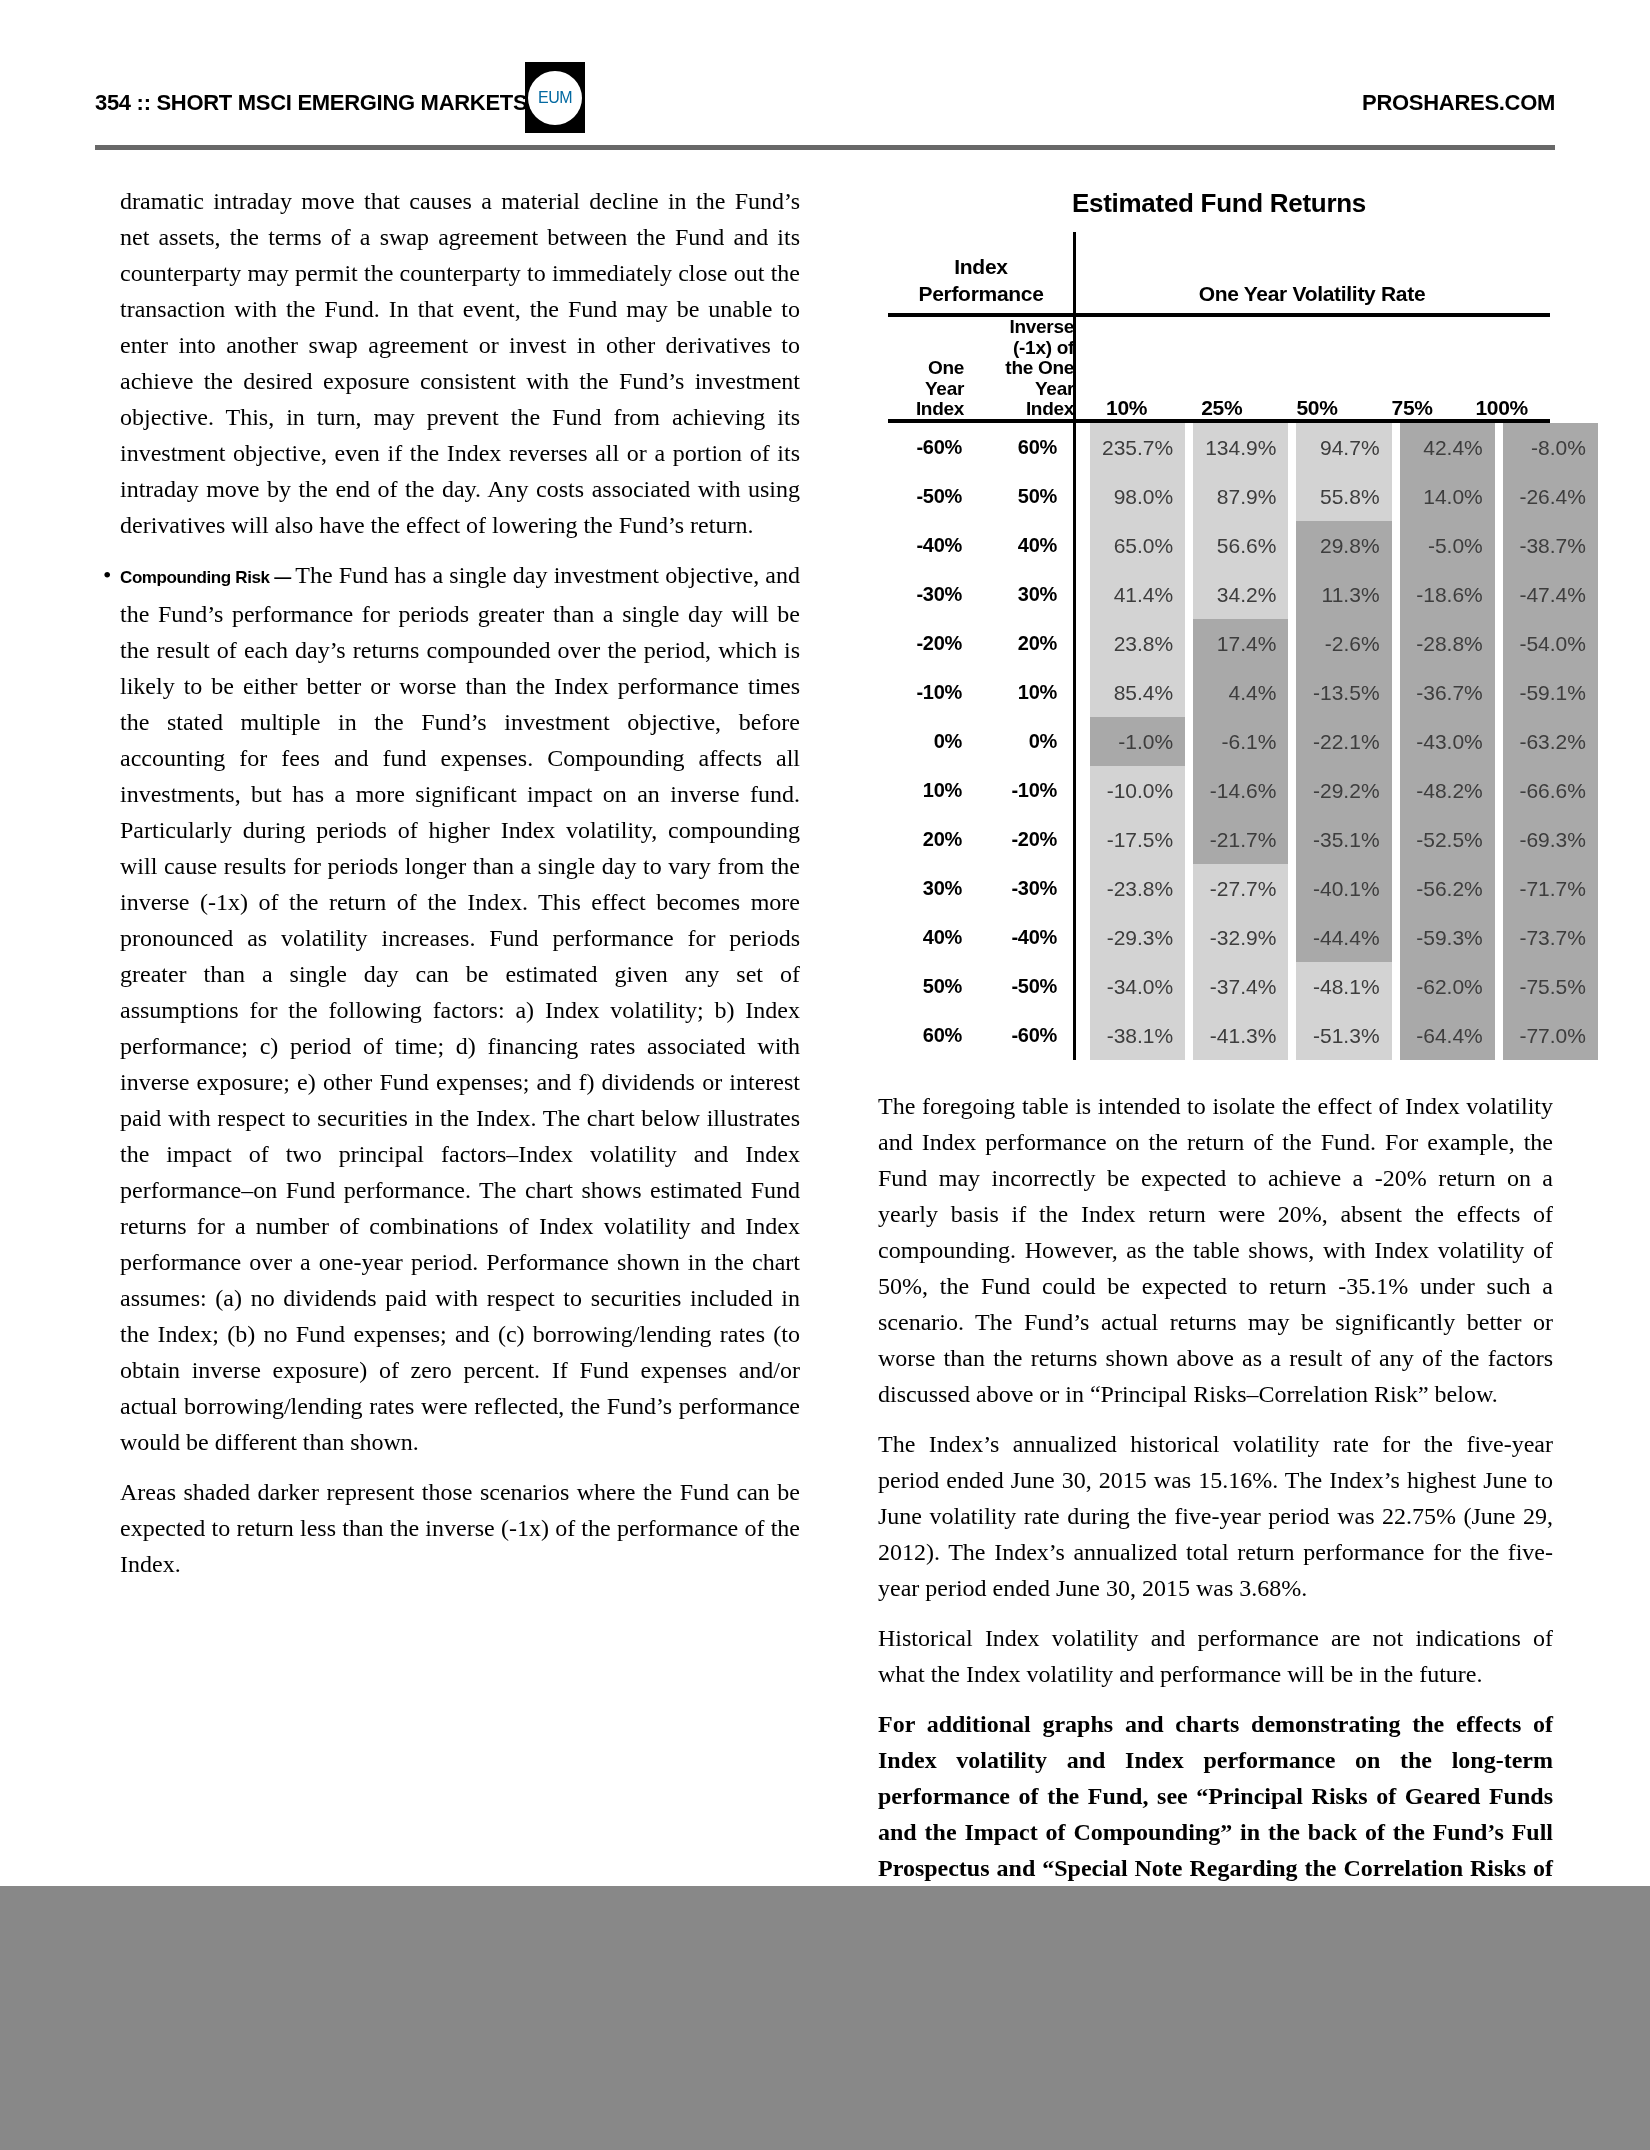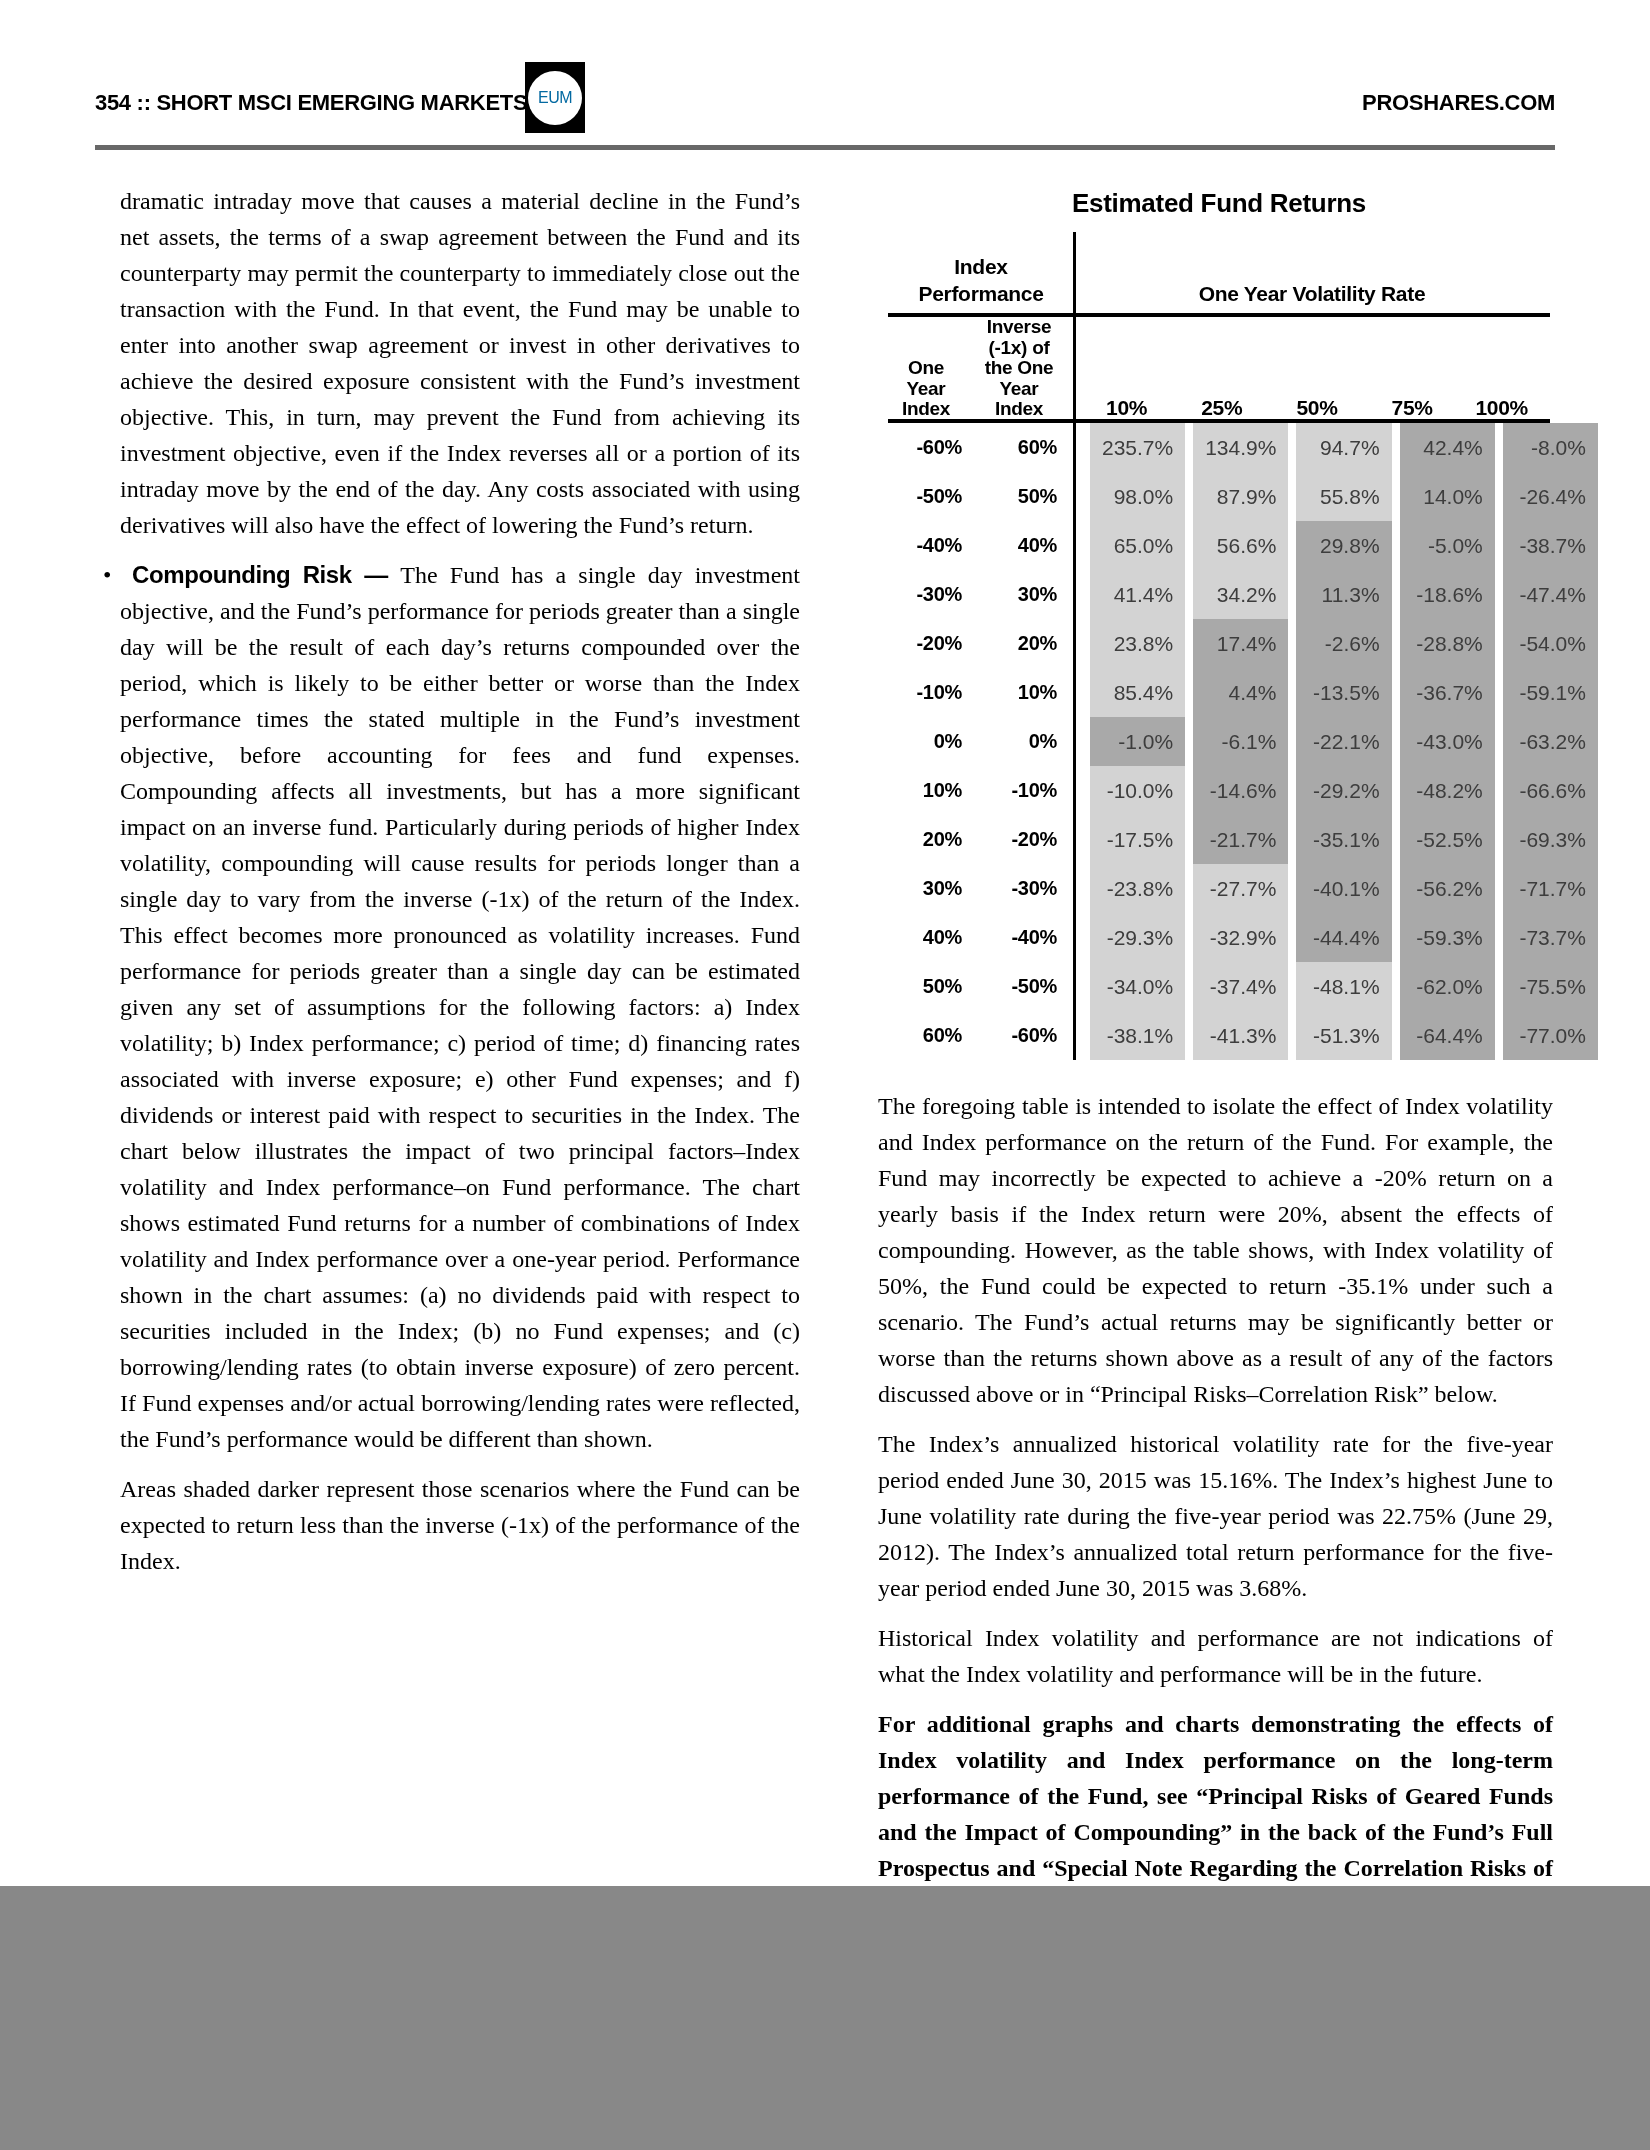--- a/index.html
+++ b/index.html
@@ -21,34 +21,34 @@
   
   .col-left{position:absolute;left:103px;top:183px;width:700px;}
   .col-right-text{position:absolute;left:848px;top:1088px;width:707px;}
   .para{font-size:24px;line-height:36px;text-align:justify;margin:0 0 14px 0;}
   .col-left .para{margin-left:17px;width:680px;}
   .col-right-text .para{margin-left:30px;width:675px;}
   .bold-serif{font-weight:bold;}
   .bullet-item{position:relative;}
   .bullet-dot{position:absolute;left:0;top:0;font-size:24px;line-height:36px;}
   .risk-title{font-family:"Liberation Sans",sans-serif;font-weight:bold;
-     font-size:24px;letter-spacing:-0.4px;margin-left:12px;}
+     font-size:17px;letter-spacing:-0.4px;}
 
   
   .fund-table{position:absolute;left:888px;top:188px;width:662px;
      font-family:"Liberation Sans",sans-serif;}
   .ft-title{height:42px;font-size:26px;font-weight:bold;text-align:center;letter-spacing:-0.3px;}
   .ft-groups{display:grid;grid-template-columns:186px 476px;height:83px;align-items:end;}
   .ft-group{font-weight:bold;font-size:21px;line-height:27px;text-align:center;
      white-space:pre-line;padding-bottom:6px;letter-spacing:-0.3px;}
   .ft-rule{height:4px;background:#000;}
   .ft-subheads{display:grid;grid-template-columns:76px 110px repeat(5,95.2px);
      align-items:end;height:102px;}
   .ft-sub{font-weight:bold;font-size:19px;line-height:20.5px;white-space:pre-line;
-     text-align:center;padding-bottom:4px;letter-spacing:-0.3px;}
+     text-align:right;padding-bottom:4px;letter-spacing:-0.3px;}
   .ft-vol{font-weight:bold;font-size:21px;text-align:right;padding-right:22px;
      padding-bottom:4px;letter-spacing:-0.3px;}
   .ft-body{position:relative;}
   .ft-row{display:grid;grid-template-columns:76px 110px repeat(5,95.2px);height:49px;line-height:49px;gap:8px;}
   .ft-idx{font-weight:bold;font-size:20px;text-align:right;padding-right:2px;letter-spacing:-0.3px;}
   .ft-inv{font-weight:bold;font-size:20px;text-align:right;padding-right:25px;letter-spacing:-0.3px;}
   .ft-val{font-size:21px;text-align:right;padding-right:12px;color:#3d3d3d;}
   .ft-val.light{background:var(--shade-light,#d3d3d3);}
   .ft-val.dark{background:var(--shade-dark,#a9a9a9);}
   .ft-divider{position:absolute;left:185px;top:44px;width:3px;height:828px;background:#000;}

